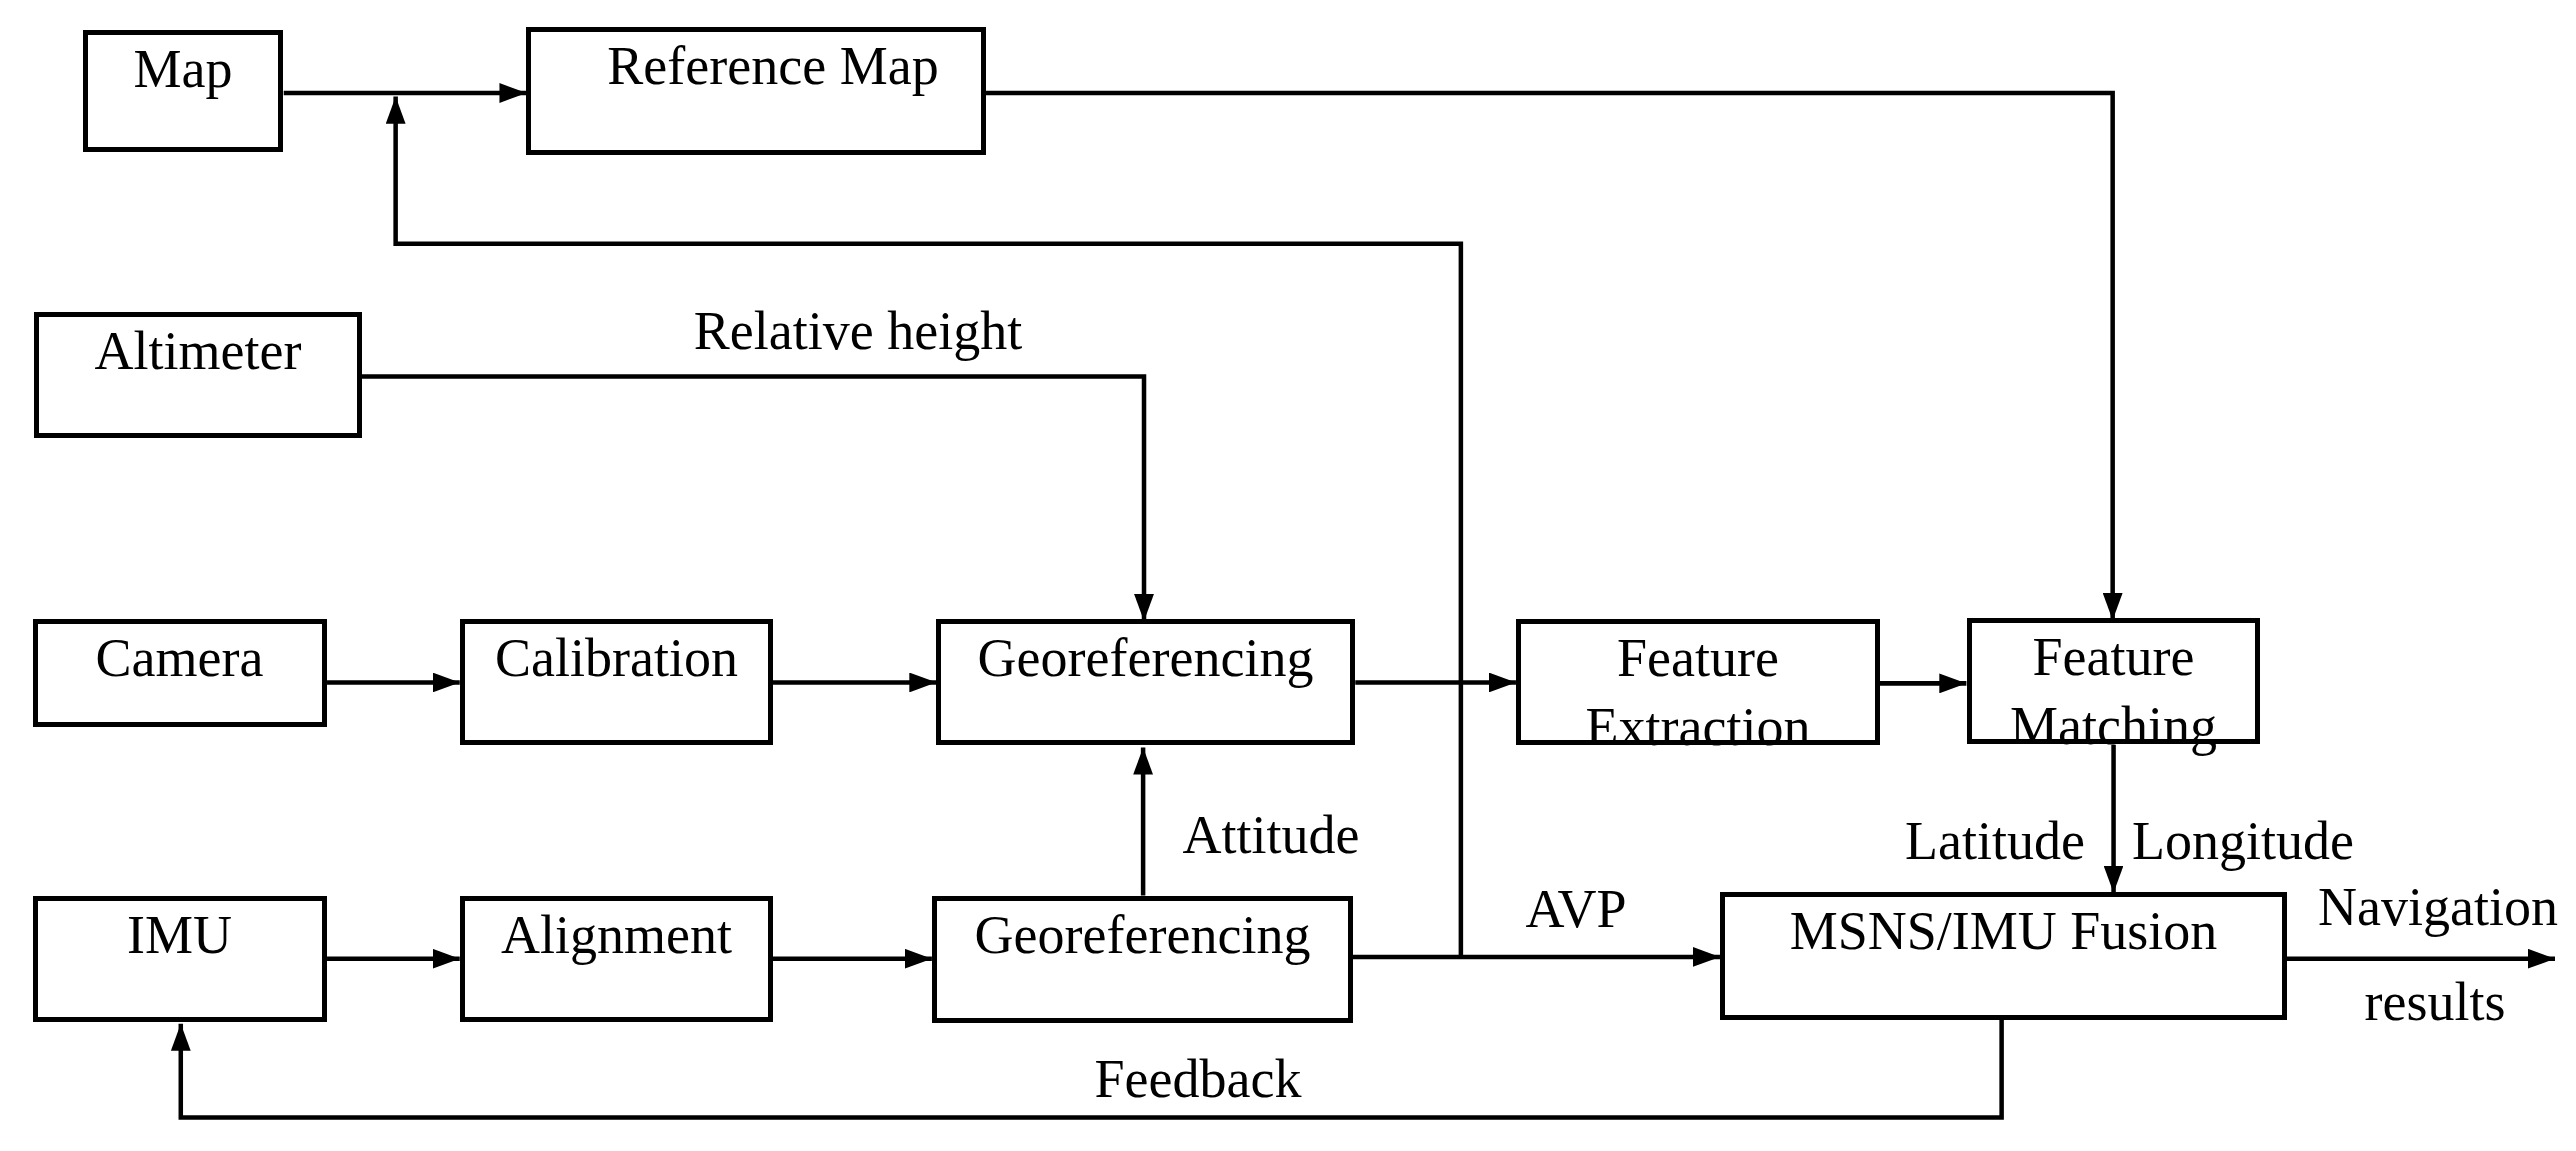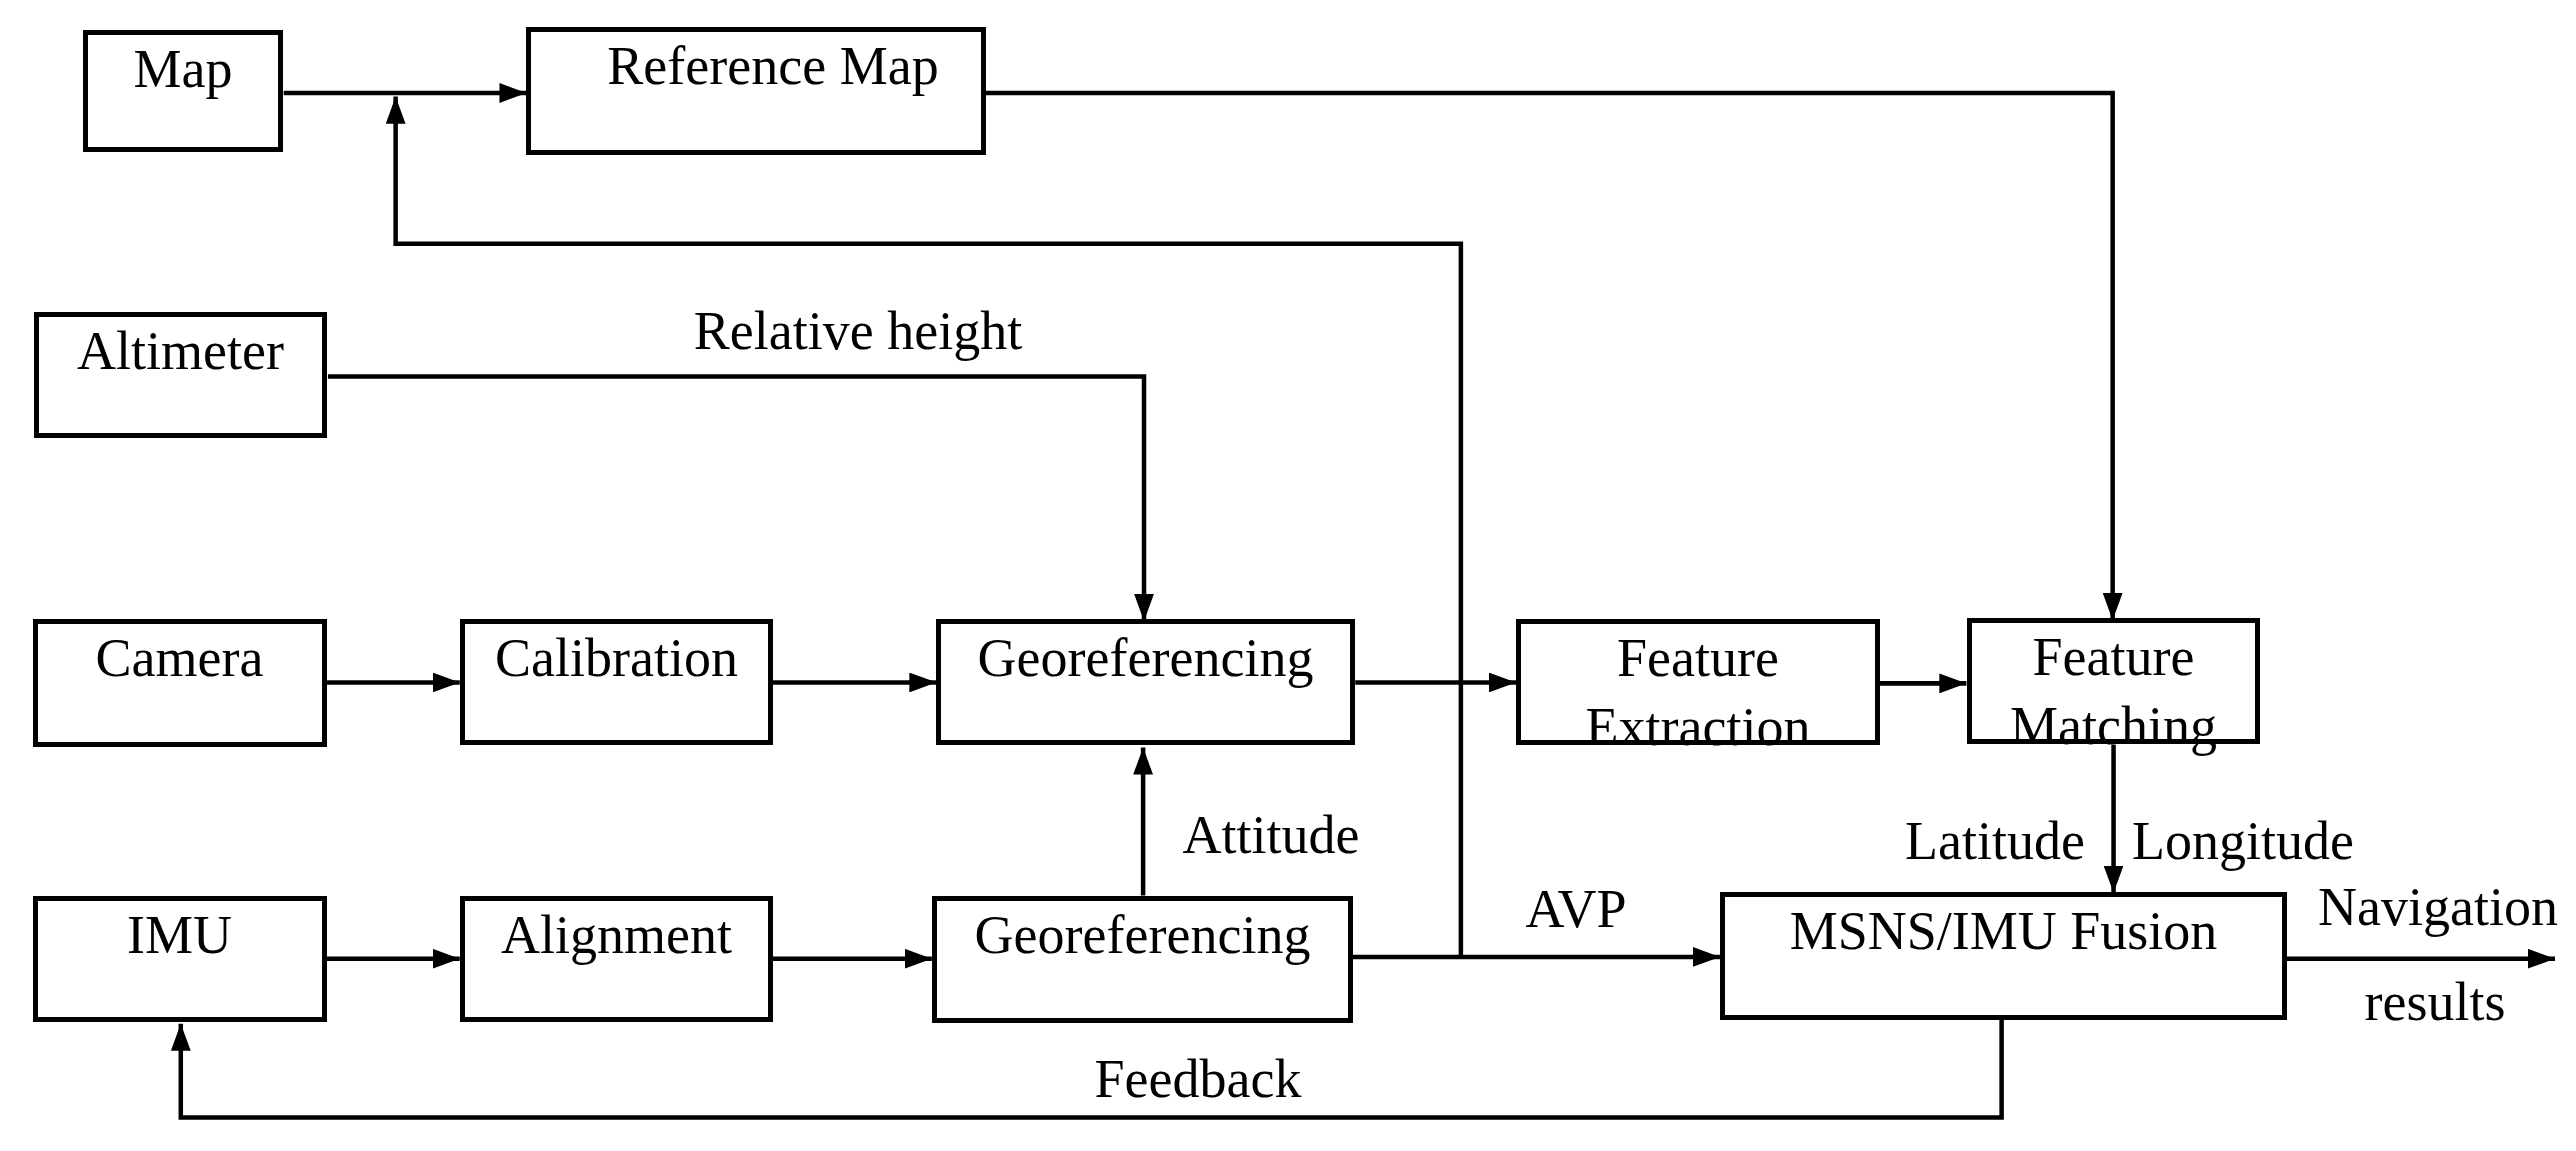--- a/index.html
+++ b/index.html
@@ -93,25 +93,25 @@
   </svg>
 
   <div class="node" style="left:83px; top:30px; width:200px; height:122px;">
     <span>Map</span>
   </div>
 
   <div class="node" style="left:526px; top:27px; width:460px; height:128px;padding-left:34px;">
     <span>Reference Map</span>
   </div>
 
-  <div class="node" style="left:34px; top:312px; width:293px; height:126px;">
+  <div class="node" style="left:34px; top:312px; width:328px; height:126px;">
     <span>Altimeter</span>
   </div>
 
-  <div class="node" style="left:32.5px; top:619px; width:294px; height:128px;">
+  <div class="node" style="left:32.5px; top:619px; width:294px; height:108px;">
     <span>Camera</span>
   </div>
 
   <div class="node" style="left:460px; top:619px; width:313px; height:126px;">
     <span>Calibration</span>
   </div>
 
   <div class="node" style="left:936px; top:619px; width:419px; height:126px;">
     <span>Georeferencing</span>
   </div>

